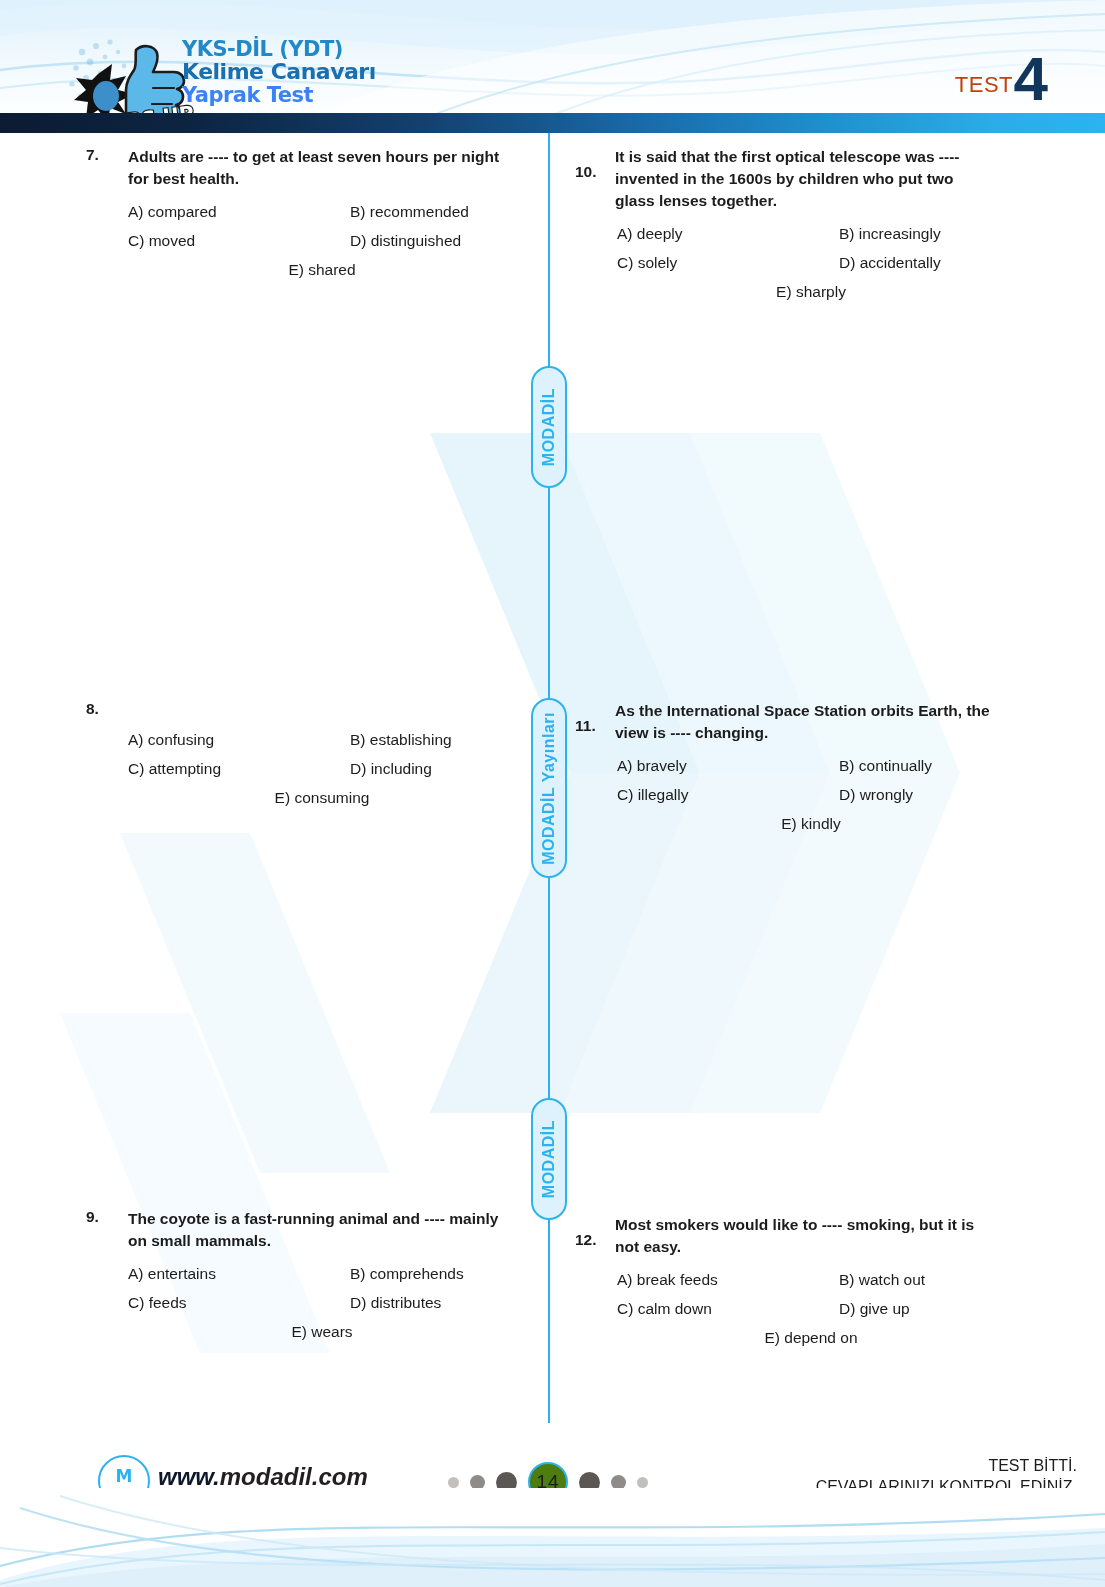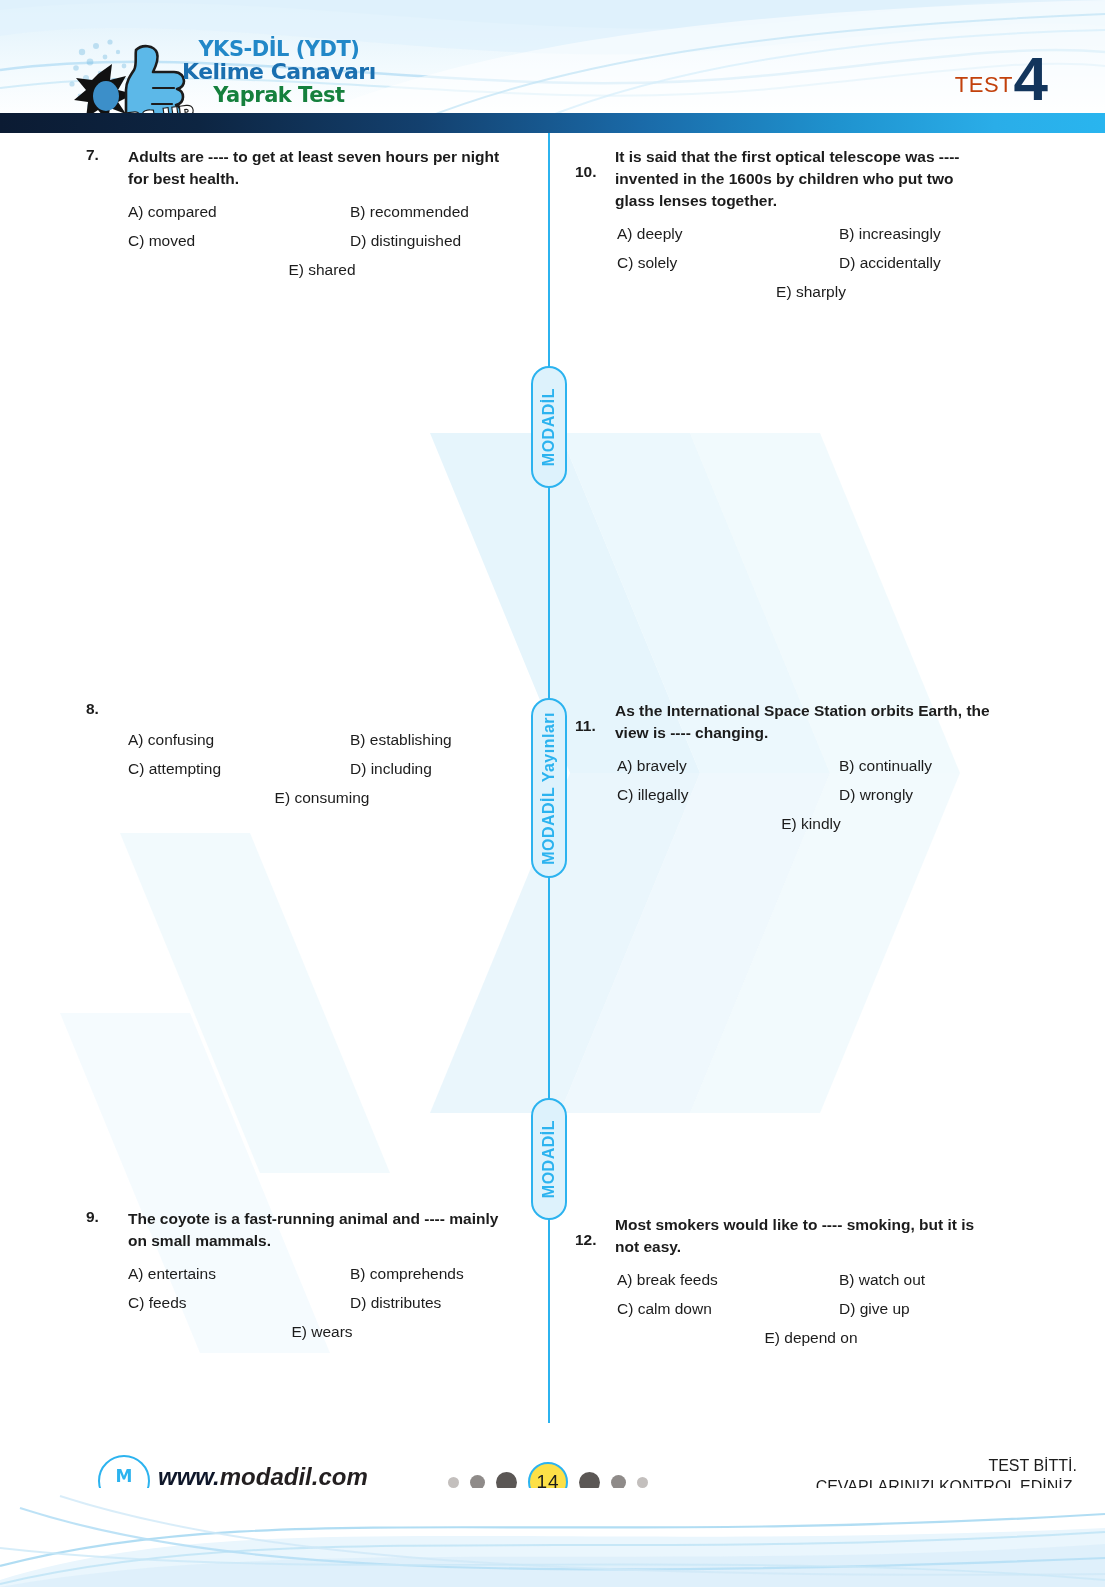--- a/index.html
+++ b/index.html
@@ -42,31 +42,30 @@
   .logo-thumb {
     position: absolute;
     left: 62px; top: 28px;
     width: 132px; height: 104px;
   }
   .title-block {
     position: absolute;
     left: 182px; top: 38px;
     line-height: 1.06;
     white-space: nowrap;
-    text-align: center;
   }
   .title-line {
     color: #1b7fc4;
     font-weight: bold;
     letter-spacing: -0.5px;
     font-family: "DejaVu Sans", sans-serif;
   }
   .title-l1 { font-size: 21px; color:#2288c8; }
   .title-l2 { font-size: 22px; color:#1a6fb0; }
-  .title-l3 { font-size: 21px; color:#15803d; }
+  .title-l3 { font-size: 21px; color:#3b82f6; }
 
   .test-label {
     position: absolute;
     right: 92px; top: 72px;
     color: #c2410c;
     font-size: 22px;
     letter-spacing: 0.5px;
     font-family: "Liberation Sans", sans-serif;
   }
   .test-num {
@@ -231,21 +230,21 @@
     left: 448px; top: 1462px;
     display: flex;
     align-items: center;
     gap: 11px;
   }
   .dot { border-radius: 50%; }
   .pagenum {
     width: 40px; height: 40px;
     border: 2px solid #2cb3ef;
     border-radius: 50%;
-    background: #fde047;
+    background: #4d7c0f;
     box-sizing: border-box;
     display: flex;
     align-items: center;
     justify-content: center;
     font-size: 19px;
     color: #1c1c1c;
     letter-spacing: 1px;
     font-family: "Liberation Sans", sans-serif;
   }
   .footer-end {

